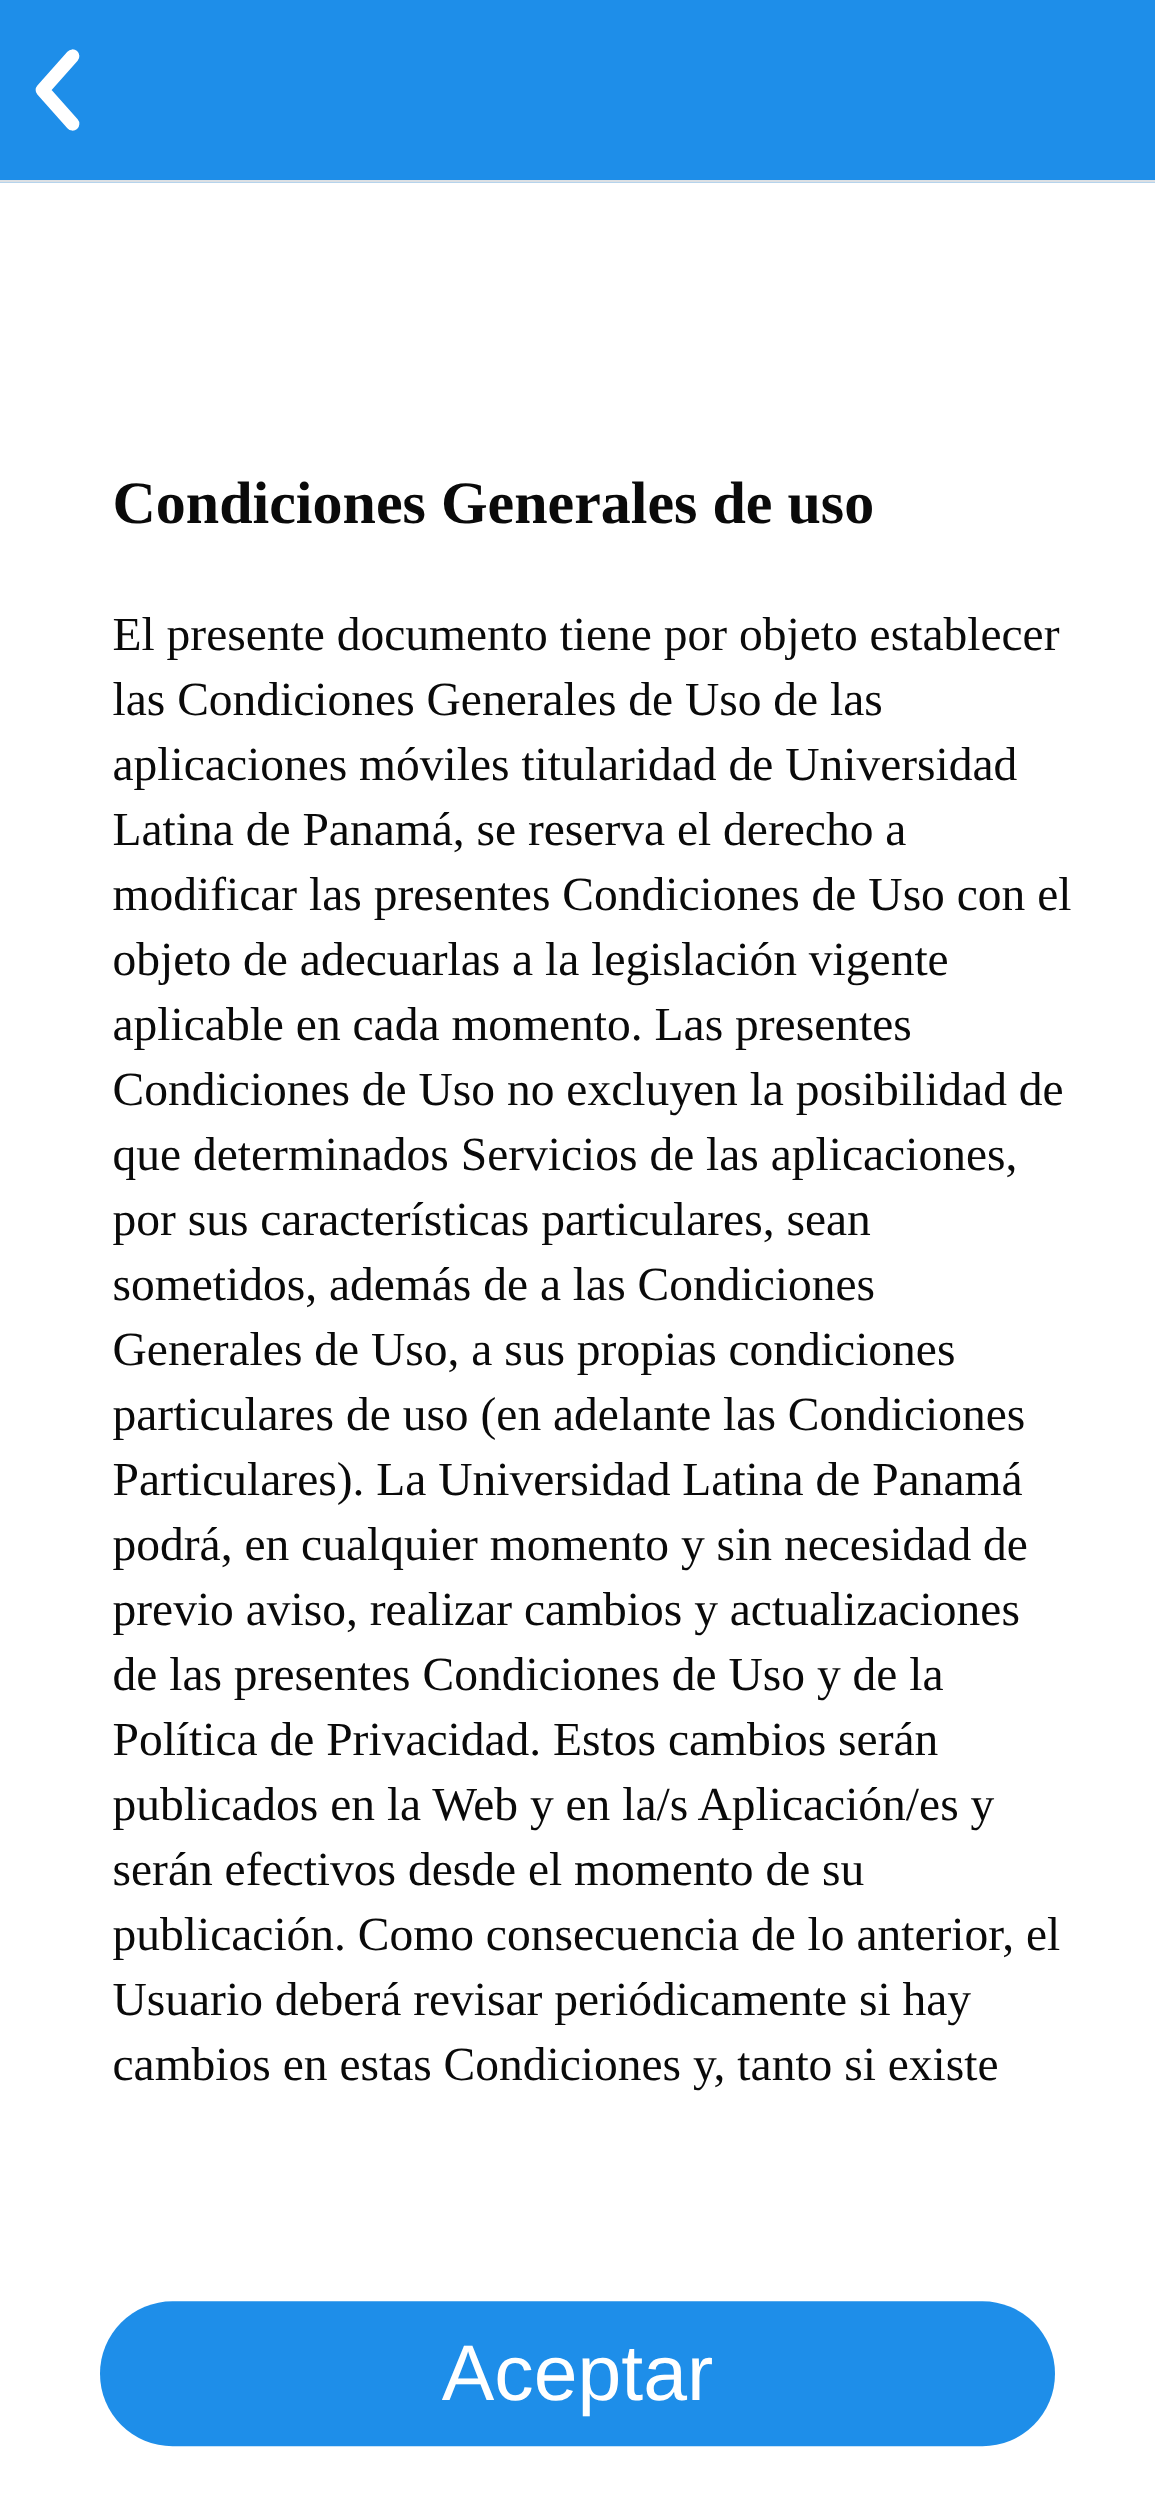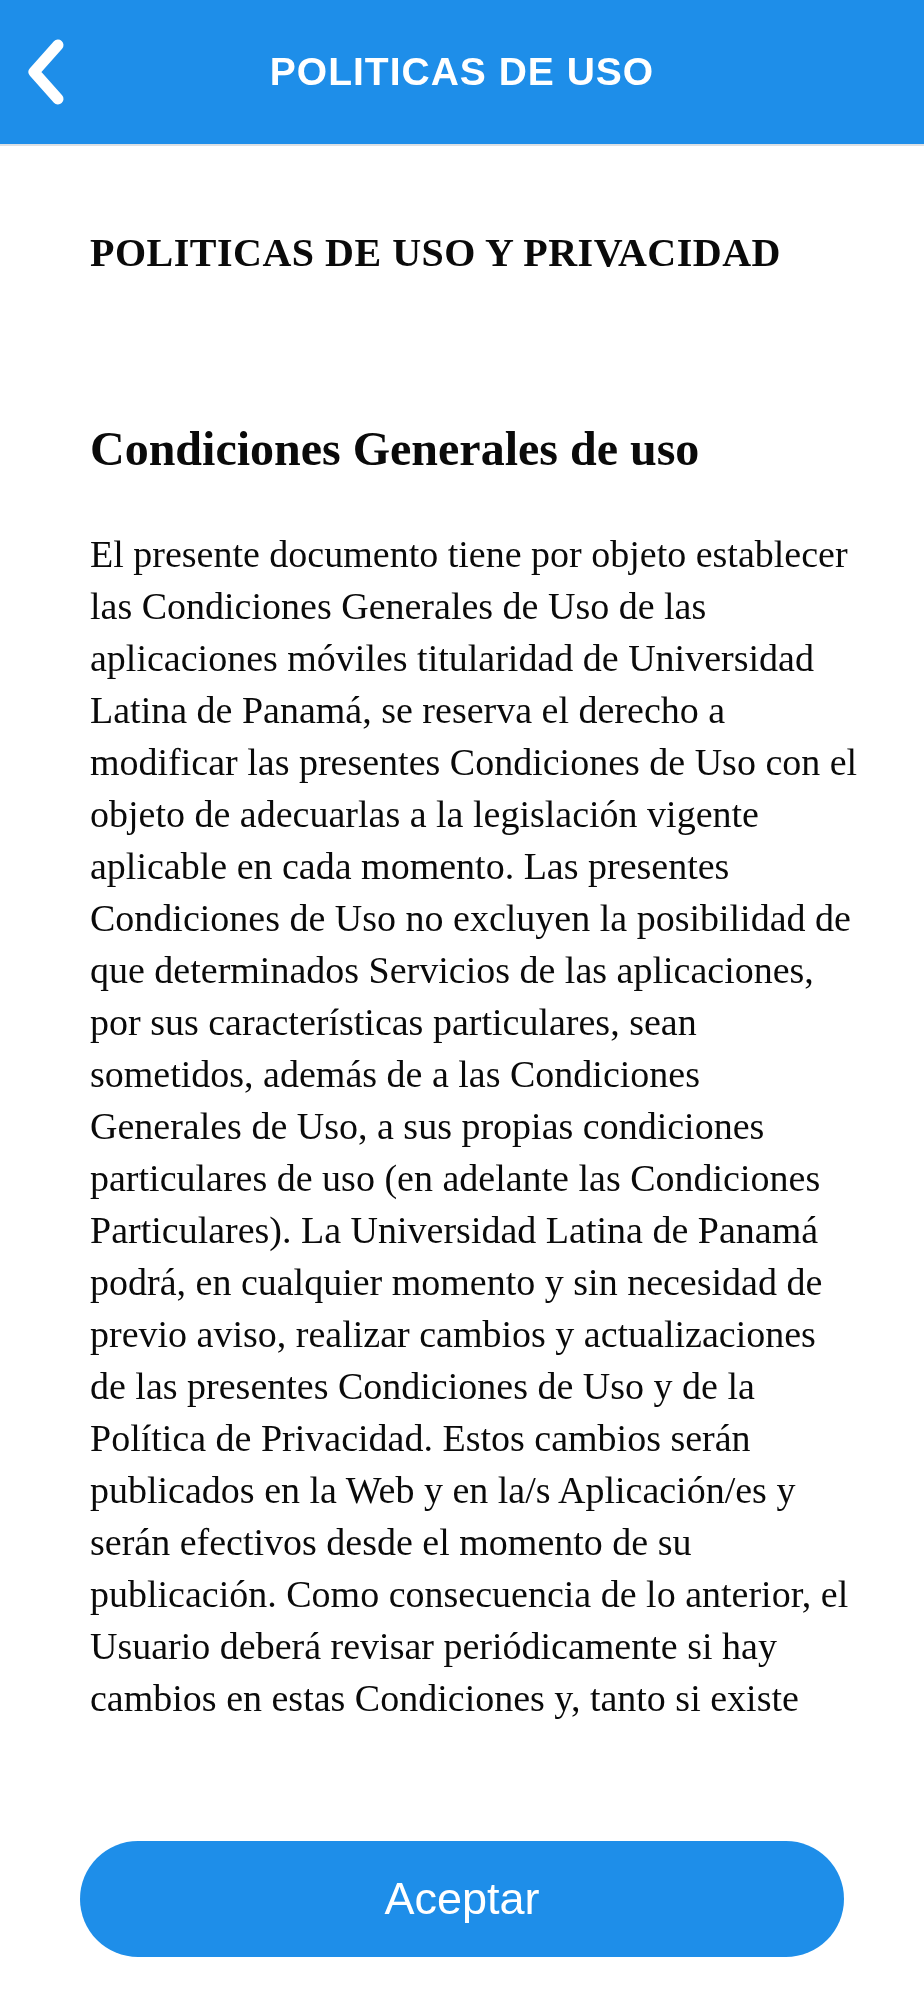--- a/index.html
+++ b/index.html
@@ -82,46 +82,44 @@
     position: absolute;
     left: 80px;
     top: 1841px;
     width: 764px;
     height: 116px;
     border: none;
     border-radius: 58px;
     background: #1e8ee9;
     color: #ffffff;
     font-family: "Liberation Sans", sans-serif;
-    font-size: 45px;
+    font-size: 63px;
     font-weight: 400;
     display: flex;
     align-items: center;
     justify-content: center;
     cursor: pointer;
   }
 </style>
 </head>
 <body>
 
 <div class="screen">
 
   <header class="app-header">
     <button class="back-button">
       <span style="display:flex;">
         <svg width="46" height="70" viewBox="0 0 23 35" aria-hidden="true">
           <polyline points="18,4 6,17.5 18,31" fill="none" stroke="#ffffff" stroke-width="5.5" stroke-linecap="round" stroke-linejoin="round"></polyline>
         </svg>
       </span>
     </button>
-    <div class="header-title">POLITICAS DE USO</div>
   </header>
 
   <main class="content">
-    <h1 class="doc-title">POLITICAS DE USO Y PRIVACIDAD</h1>
 
     <h2 class="section-heading">Condiciones Generales de uso</h2>
 
     <p class="body-text">El presente documento tiene por objeto establecer las Condiciones Generales de Uso de las aplicaciones móviles titularidad de Universidad Latina de Panamá, se reserva el derecho a modificar las presentes Condiciones de Uso con el objeto de adecuarlas a la legislación vigente aplicable en cada momento. Las presentes Condiciones de Uso no excluyen la posibilidad de que determinados Servicios de las aplicaciones, por sus características particulares, sean sometidos, además de a las Condiciones Generales de Uso, a sus propias condiciones particulares de uso (en adelante las Condiciones Particulares). La Universidad Latina de Panamá podrá, en cualquier momento y sin necesidad de previo aviso, realizar cambios y actualizaciones de las presentes Condiciones de Uso y de la Política de Privacidad. Estos cambios serán publicados en la Web y en la/s Aplicación/es y serán efectivos desde el momento de su publicación. Como consecuencia de lo anterior, el Usuario deberá revisar periódicamente si hay cambios en estas Condiciones y, tanto si existe</p>
   </main>
 
   <button class="accept-button">
     <span>Aceptar</span>
   </button>
 

